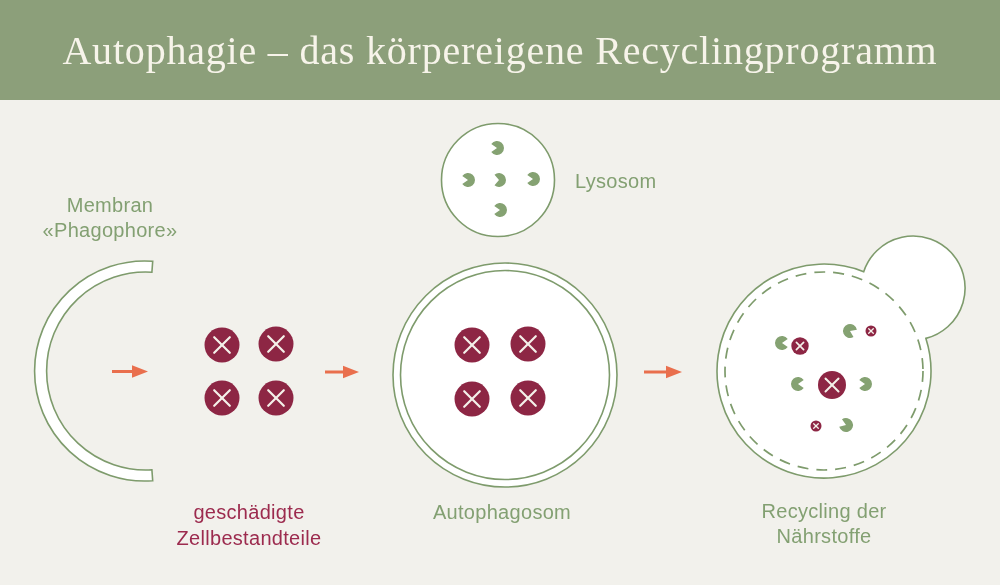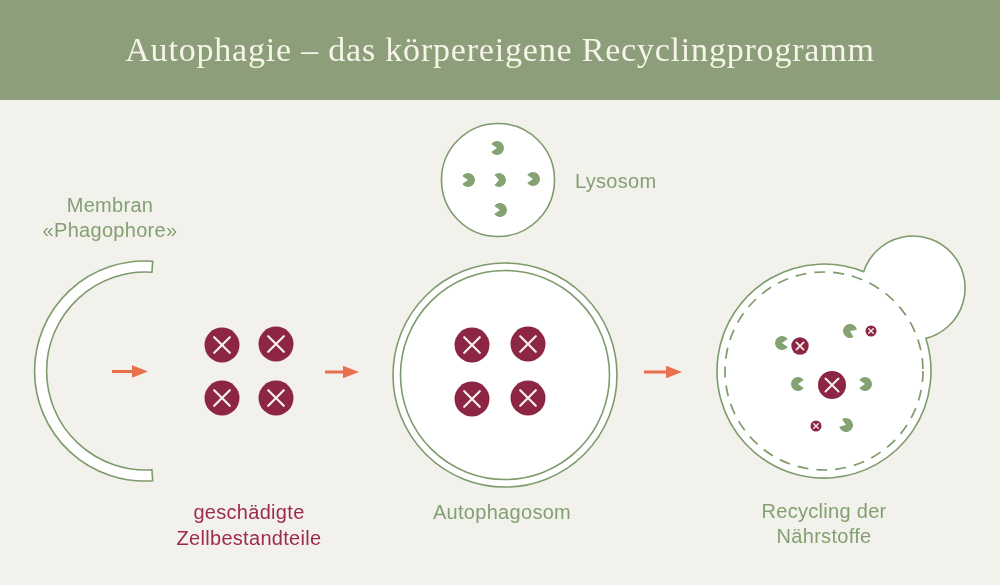--- a/index.html
+++ b/index.html
@@ -18,21 +18,21 @@
     height: 100px;
     background: var(--header-bg, #8C9F7A);
     display: flex;
     align-items: center;
     justify-content: center;
   }
   .header h1 {
     margin: 0;
     font-family: "Liberation Serif", "DejaVu Serif", serif;
     font-weight: 400;
-    font-size: 34px;
+    font-size: 40px;
     letter-spacing: 0.8px;
     color: var(--title-text, #F7F4EA);
   }
   svg.diagram {
     position: absolute;
     top: 0; left: 0;
   }
   svg text {
     font-family: "Liberation Sans", sans-serif;
     font-size: 20px;

